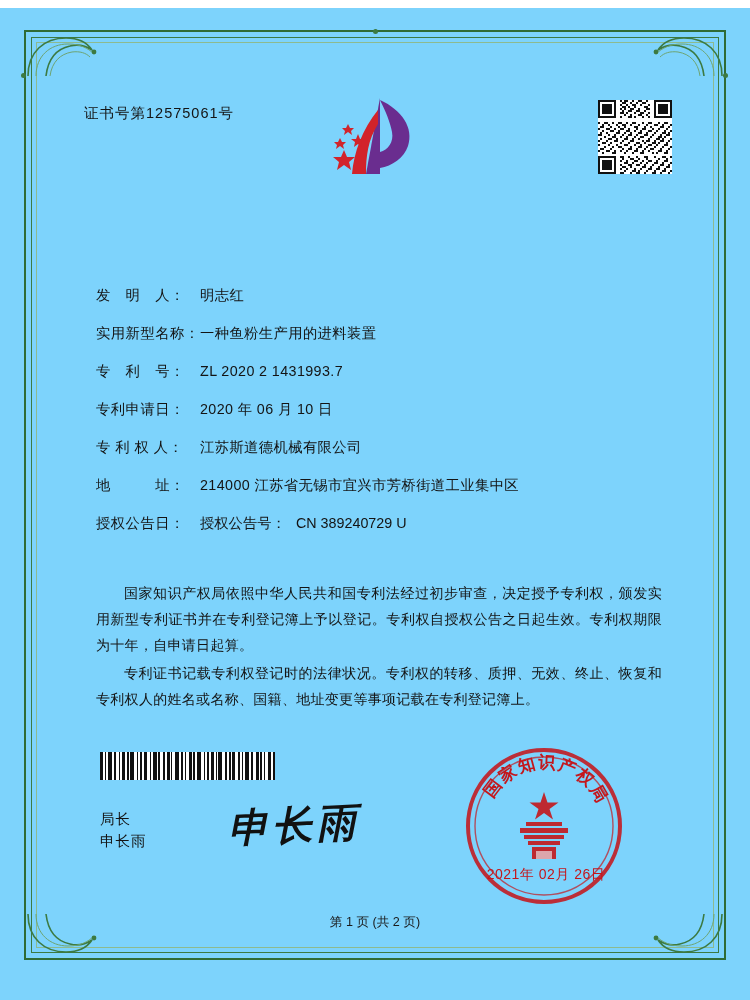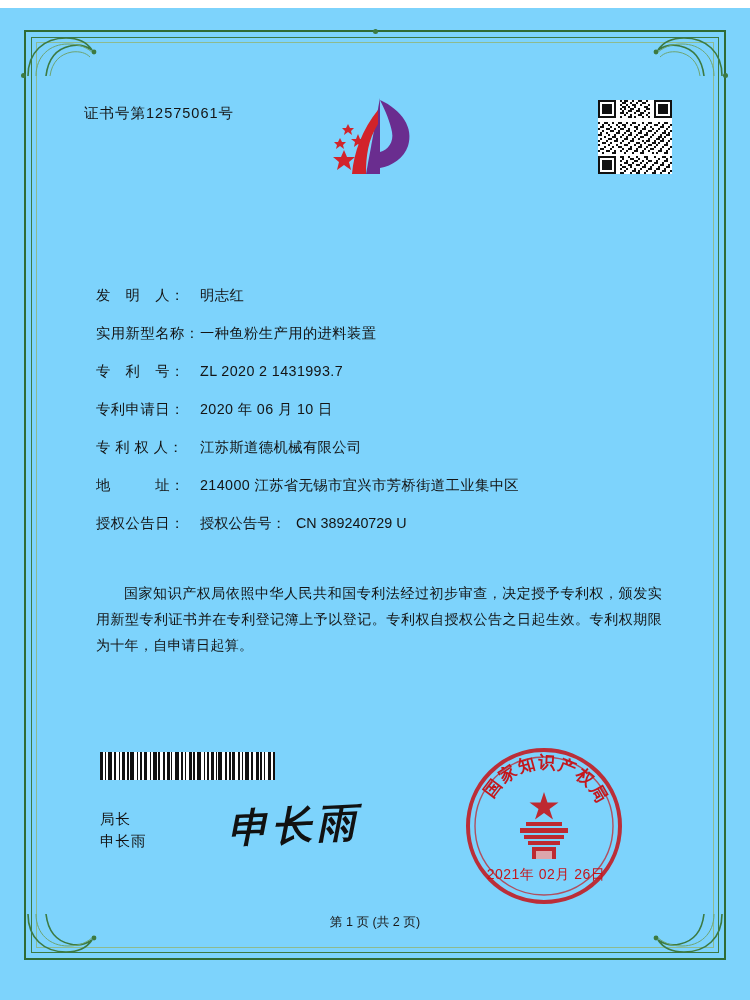--- a/index.html
+++ b/index.html
@@ -584,20 +584,21 @@
     </div>
     <div class="field-row dual">
       <div class="field-label">授权公告日：</div>
       <div class="field-label2">授权公告号：</div>
       <div class="field-value2">CN 389240729 U</div>
     </div>
   </div>
 
   <div class="paragraphs">
     <p>国家知识产权局依照中华人民共和国专利法经过初步审查，决定授予专利权，颁发实用新型专利证书并在专利登记簿上予以登记。专利权自授权公告之日起生效。专利权期限为十年，自申请日起算。</p>
+    <p>专利证书记载专利权登记时的法律状况。专利权的转移、质押、无效、终止、恢复和专利权人的姓名或名称、国籍、地址变更等事项记载在专利登记簿上。</p>
   </div>
 
   <div class="barcode">
     <i style="width:3px"></i>
       <i style="width:2px;background:#fff"></i>
       <i style="width:1px"></i>
       <i style="width:2px;background:#fff"></i>
     <i style="width:4px"></i>
       <i style="width:2px;background:#fff"></i>
       <i style="width:2px"></i>

